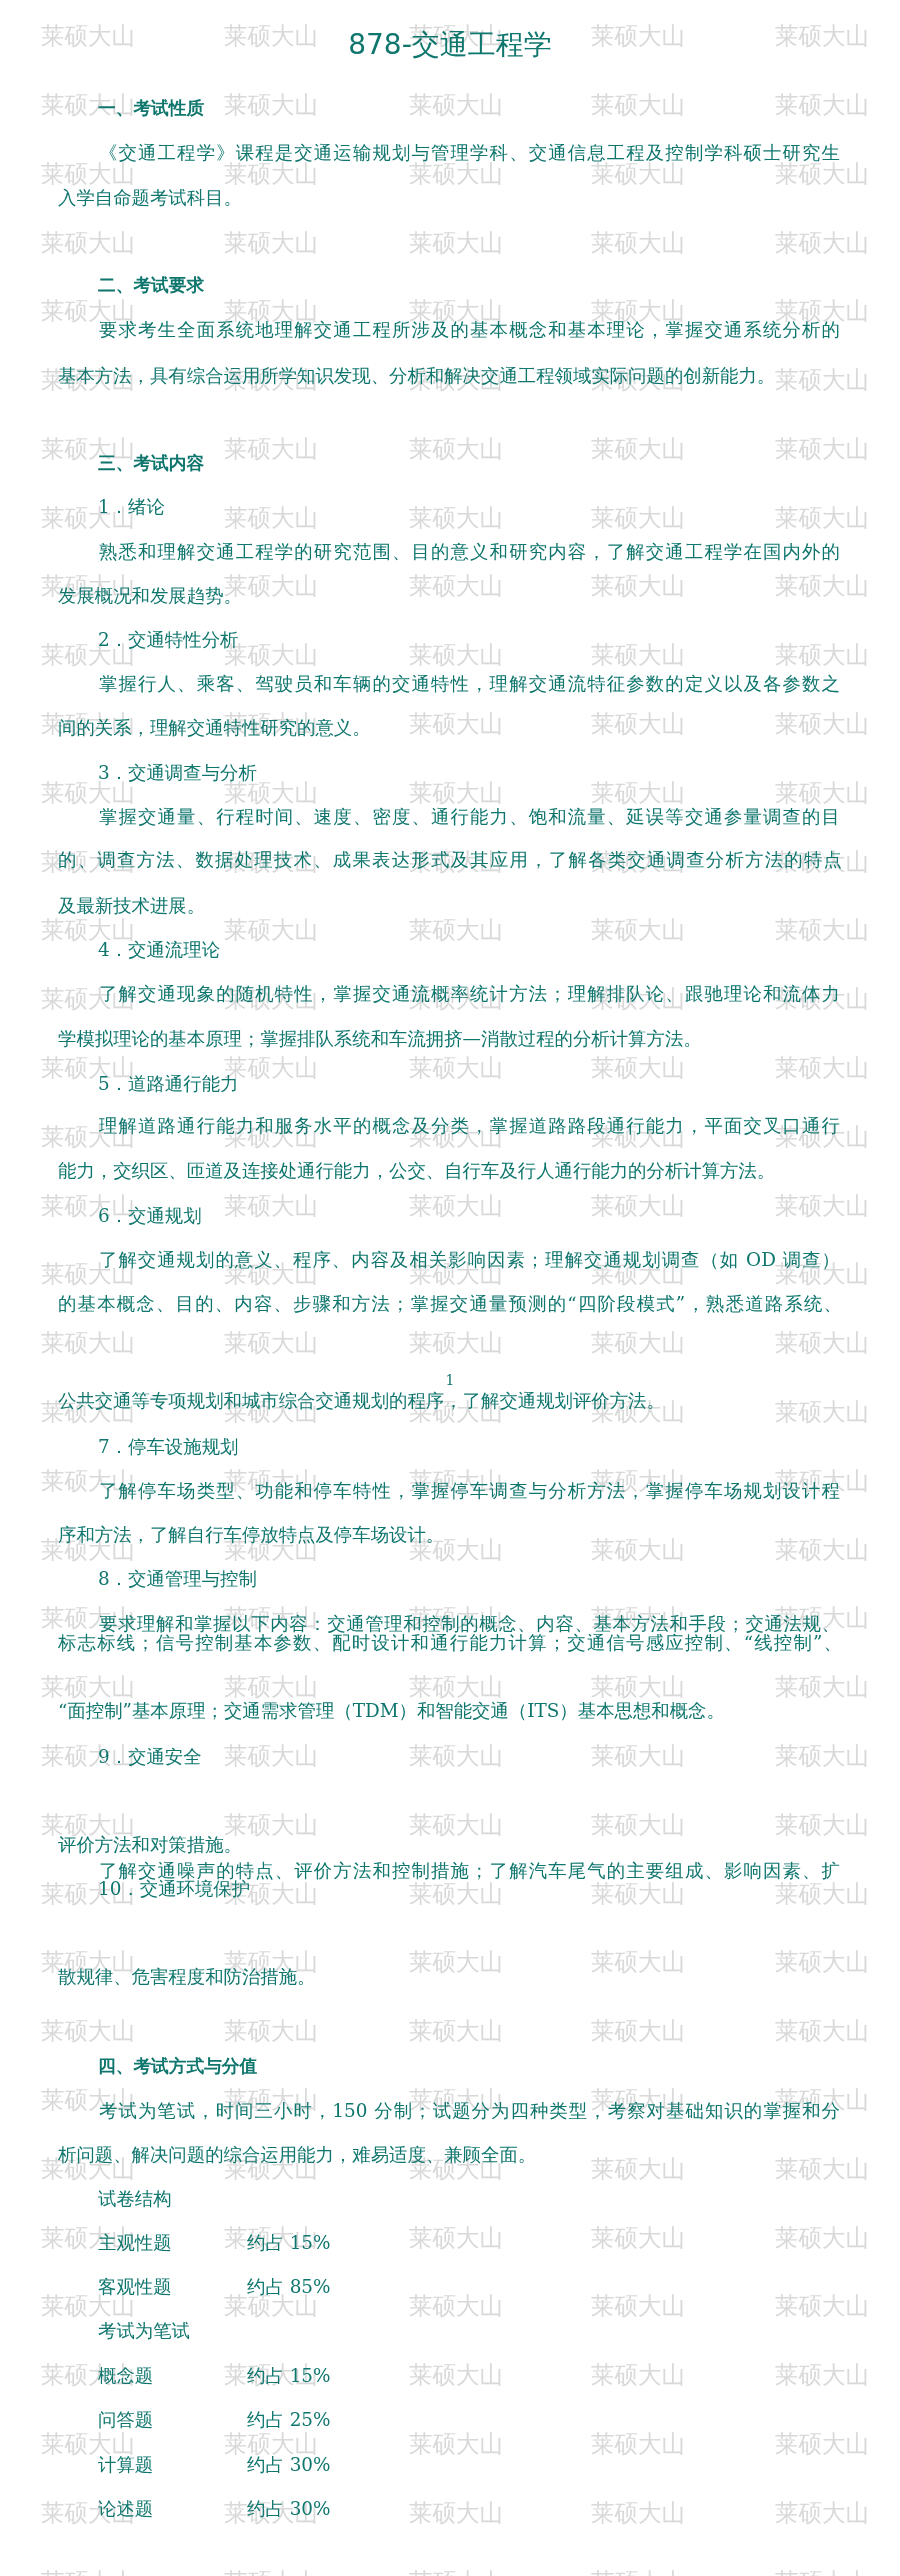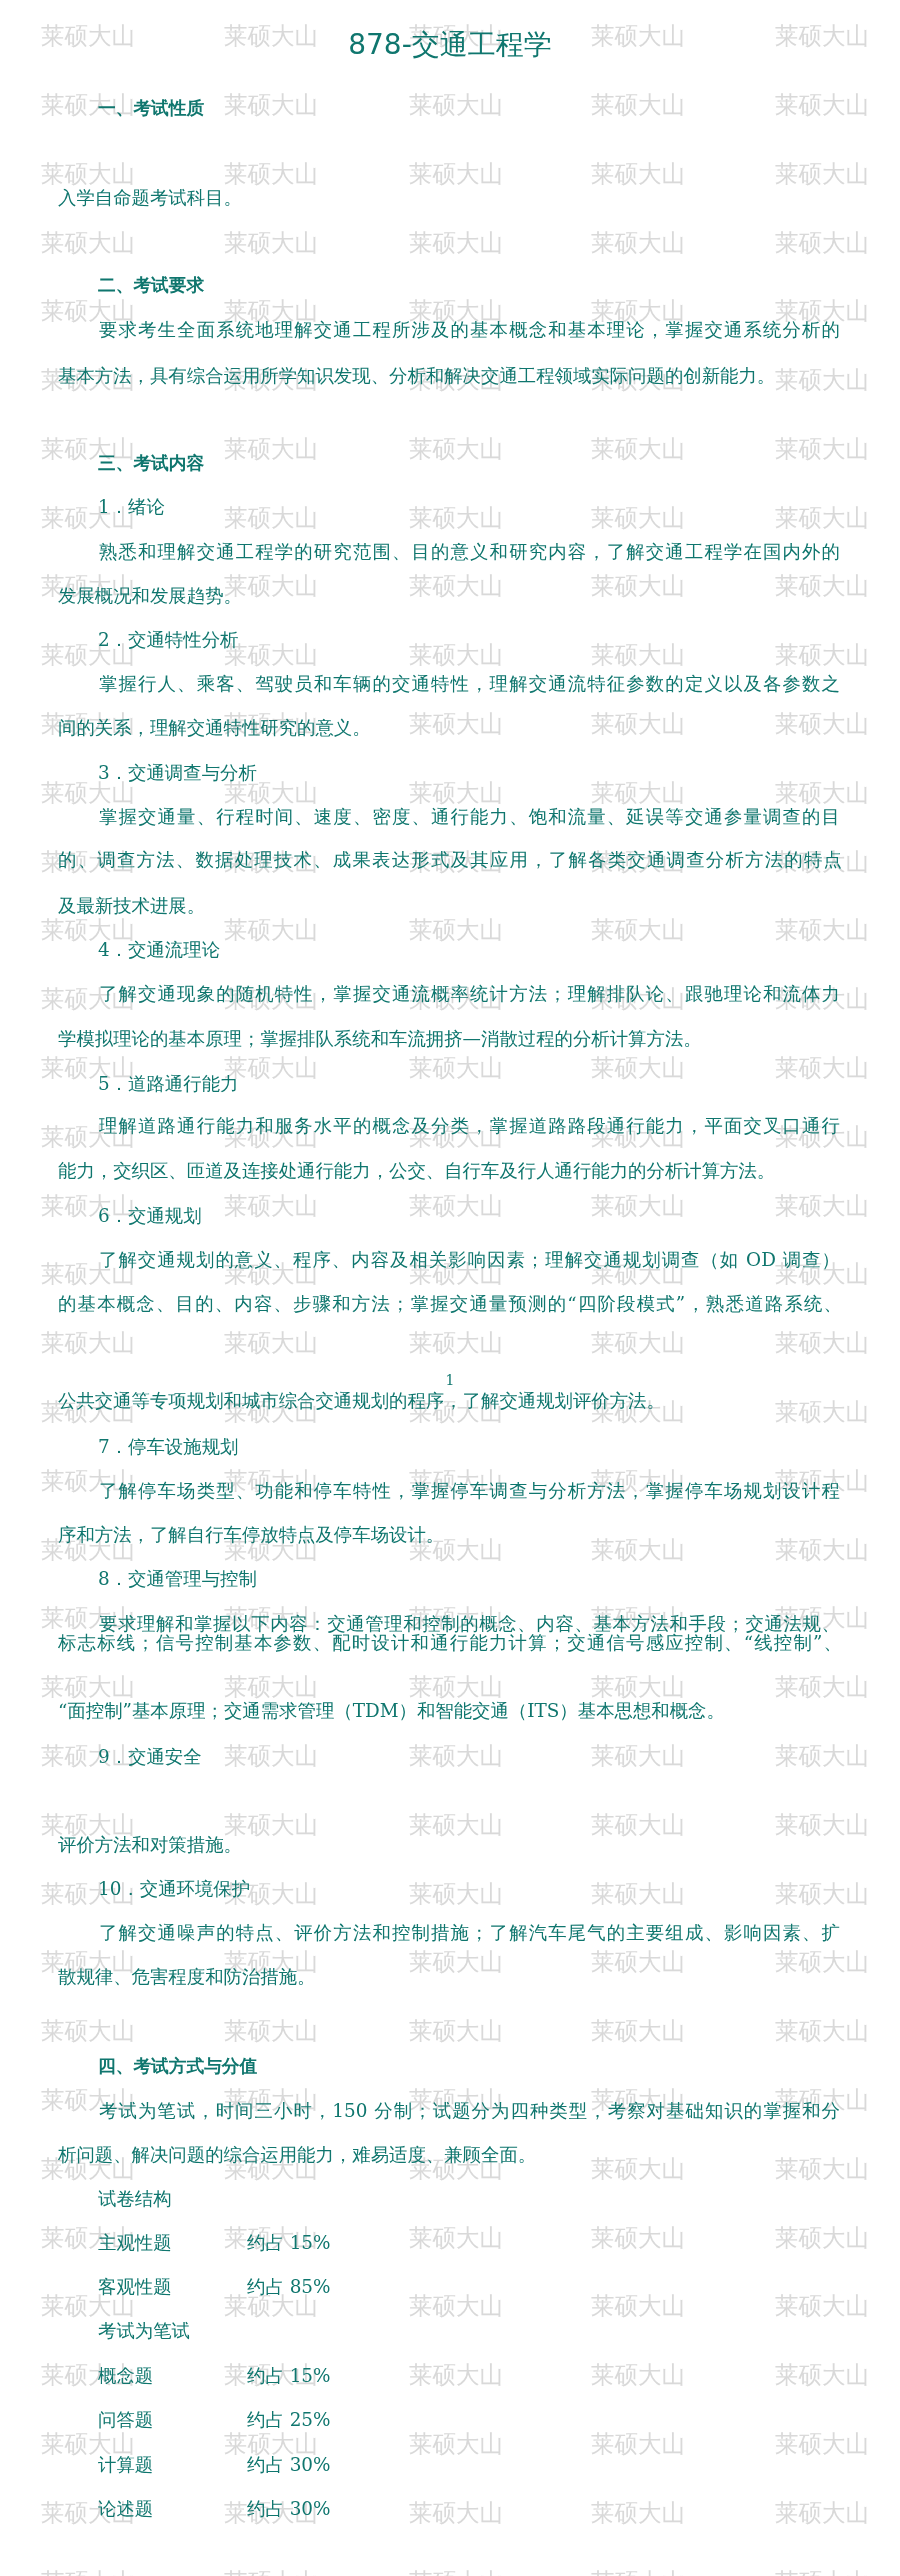--- a/index.html
+++ b/index.html
@@ -214,20 +214,21 @@
       <div class="wm" style="left: 224px; top: 2570px; color: rgb(217, 217, 217);">莱硕大山</div>
       <div class="wm" style="left: 409px; top: 2570px; color: rgb(217, 217, 217);">莱硕大山</div>
       <div class="wm" style="left: 591px; top: 2570px; color: rgb(217, 217, 217);">莱硕大山</div>
       <div class="wm" style="left: 775px; top: 2570px; color: rgb(217, 217, 217);">莱硕大山</div>
     </div>
 
   <div id="content">
     <div class="line title" style="top:28px">878-交通工程学</div>
 
     <div class="line heading" style="top:97px">一、考试性质</div>
+    <div class="line body indent just-indent" style="top:141px">《交通工程学》课程是交通运输规划与管理学科、交通信息工程及控制学科硕士研究生</div>
     <div class="line body cont" style="top:186px">入学自命题考试科目。</div>
 
     <div class="line heading" style="top:274px">二、考试要求</div>
     <div class="line body indent just-indent" style="top:318px">要求考生全面系统地理解交通工程所涉及的基本概念和基本理论，掌握交通系统分析的</div>
     <div class="line body cont" style="top:364px">基本方法，具有综合运用所学知识发现、分析和解决交通工程领域实际问题的创新能力。</div>
 
     <div class="line heading" style="top:452px">三、考试内容</div>
 
     <div class="line body item" style="top:495px">1．绪论</div>
     <div class="line body indent just-indent" style="top:540px">熟悉和理解交通工程学的研究范围、目的意义和研究内容，了解交通工程学在国内外的</div>
@@ -262,21 +263,21 @@
 
     <div class="line body item" style="top:1567px">8．交通管理与控制</div>
     <div class="line body indent just-indent" style="top:1612px">要求理解和掌握以下内容：交通管理和控制的概念、内容、基本方法和手段；交通法规、</div>
     <div class="line body cont just" style="top:1631px">标志标线；信号控制基本参数、配时设计和通行能力计算；交通信号感应控制、“线控制”、</div>
     <div class="line body cont" style="top:1699px">“面控制”基本原理；交通需求管理（TDM）和智能交通（ITS）基本思想和概念。</div>
 
     <div class="line body item" style="top:1745px">9．交通安全</div>
     <div class="line body cont" style="top:1833px">评价方法和对策措施。</div>
 
     <div class="line body item" style="top:1877px">10．交通环境保护</div>
-    <div class="line body indent just-indent" style="top:1921px">了解交通噪声的特点、评价方法和控制措施；了解汽车尾气的主要组成、影响因素、扩</div>
+    <div class="line body indent just-indent" style="top:1859px">了解交通噪声的特点、评价方法和控制措施；了解汽车尾气的主要组成、影响因素、扩</div>
     <div class="line body cont" style="top:1965px">散规律、危害程度和防治措施。</div>
 
     <div class="line heading" style="top:2055px">四、考试方式与分值</div>
     <div class="line body indent just-indent" style="top:2099px">考试为笔试，时间三小时，150 分制；试题分为四种类型，考察对基础知识的掌握和分</div>
     <div class="line body cont" style="top:2143px">析问题、解决问题的综合运用能力，难易适度、兼顾全面。</div>
 
     <div class="line body item" style="top:2187px">试卷结构</div>
     <div class="line body item" style="top:2231px">主观性题</div>
     <div class="line body pct" style="top:2231px">约占 15%</div>
     <div class="line body item" style="top:2275px">客观性题</div>

